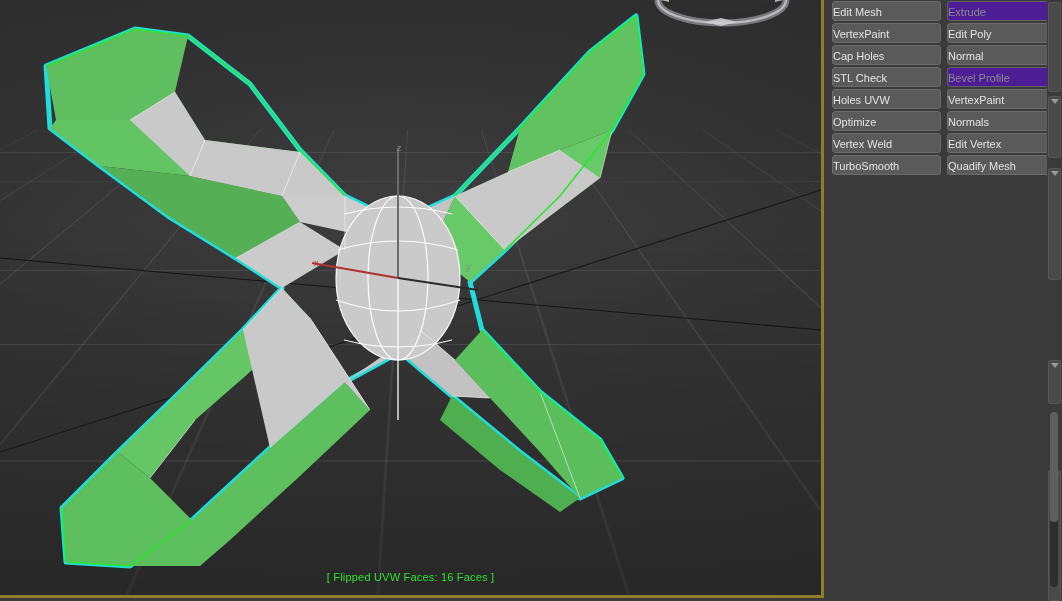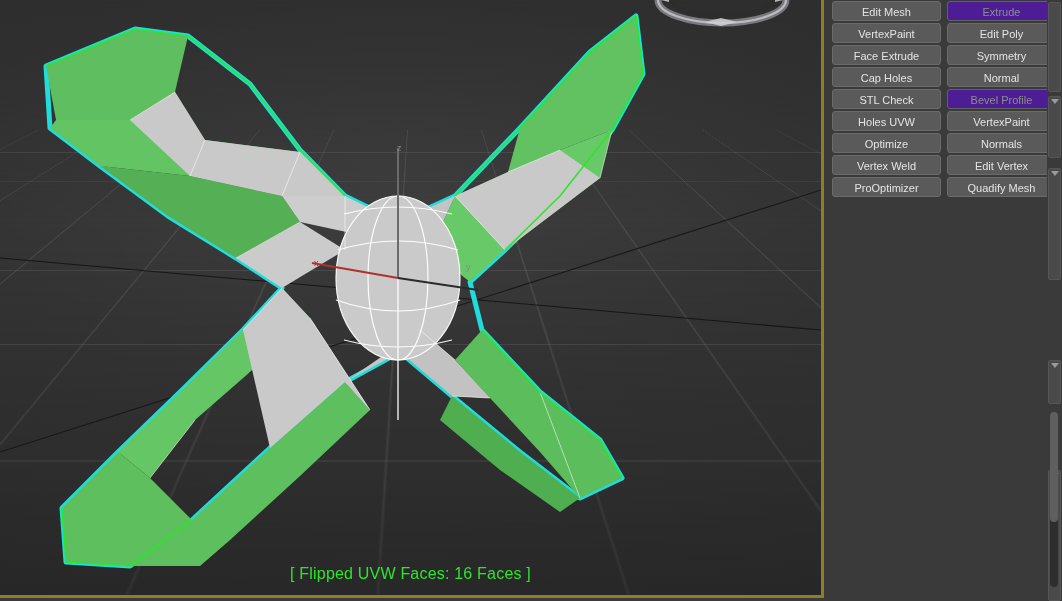--- a/index.html
+++ b/index.html
@@ -30,33 +30,33 @@
   #grid-fade{position:absolute;left:0;top:0;width:821px;height:595px;
      background:linear-gradient(to bottom, rgba(42,42,42,.55) 0%, rgba(48,48,48,0) 38%,
                 rgba(40,40,40,.35) 78%, rgba(36,36,36,.6) 100%);}
 
   
   #model{position:absolute;left:0;top:0;width:821px;height:595px;}
   #model svg{display:block;}
 
   
   #vp-status{position:absolute;left:0;bottom:12px;width:821px;text-align:center;
-             color:#2ee52e;font-size:16px;letter-spacing:.2px;z-index:30;}
+             color:#2ee52e;font-size:11px;letter-spacing:.2px;z-index:30;}
 
   
   #viewcube{position:absolute;right:24px;top:-46px;width:150px;height:98px;z-index:25;}
 
   
   #panel{position:absolute;left:827px;top:0;width:235px;height:601px;
          background:#3a3a3a;}
 
   
   #btn-grid{position:absolute;left:5px;top:1px;width:224px;}
   .brow{display:flex;gap:6px;margin-bottom:2px;}
-  .mbtn{width:109px;height:20px;line-height:20px;text-align:center;
+  .mbtn{width:109px;height:20px;line-height:20px;
         background:#5a5a5a;border:1px solid #6b6b6b;border-radius:3px;
         color:#e4e4e4;font-size:11px;box-sizing:border-box;
         overflow:hidden;white-space:nowrap;cursor:default;}
   .mbtn.disabled{color:#8d8d8d;background:#4c1d95;border-color:#626262;}
 
   
   #strip{position:absolute;left:1047px;top:0;width:15px;height:601px;background:#3a3a3a;}
   .striprow{position:absolute;left:1px;width:13px;background:#4a4a4a;
             border:1px solid #565656;border-radius:2px;box-sizing:border-box;
             display:flex;align-items:flex-start;justify-content:center;padding-top:2px;}
@@ -207,45 +207,41 @@
     <div id="btn-grid">
       <div class="brow">
         <div class="mbtn">Edit Mesh</div>
         <div class="mbtn disabled">Extrude</div>
       </div>
       <div class="brow">
         <div class="mbtn">VertexPaint</div>
         <div class="mbtn">Edit Poly</div>
       </div>
       <div class="brow">
-        <div class="mbtn">Face Extrude</div>
-        <div class="mbtn">Symmetry</div>
-      </div>
-      <div class="brow">
         <div class="mbtn">Cap Holes</div>
         <div class="mbtn">Normal</div>
       </div>
       <div class="brow">
         <div class="mbtn">STL Check</div>
         <div class="mbtn disabled">Bevel Profile</div>
       </div>
       <div class="brow">
         <div class="mbtn">Holes UVW</div>
         <div class="mbtn">VertexPaint</div>
       </div>
       <div class="brow">
         <div class="mbtn">Optimize</div>
         <div class="mbtn">Normals</div>
       </div>
       <div class="brow">
         <div class="mbtn">Vertex Weld</div>
         <div class="mbtn">Edit Vertex</div>
       </div>
       <div class="brow">
-        <div class="mbtn">ProOptimizer</div>
+        <div class="mbtn">TurboSmooth</div>
         <div class="mbtn">Quadify Mesh</div>
       </div>
     </div>
 
   </div>
 
   <div id="strip">
     <div class="striprow" style="top:2px;height:90px;"></div>
     <div class="striprow" style="top:96px;height:62px;">
       <span class="tri"></span>

